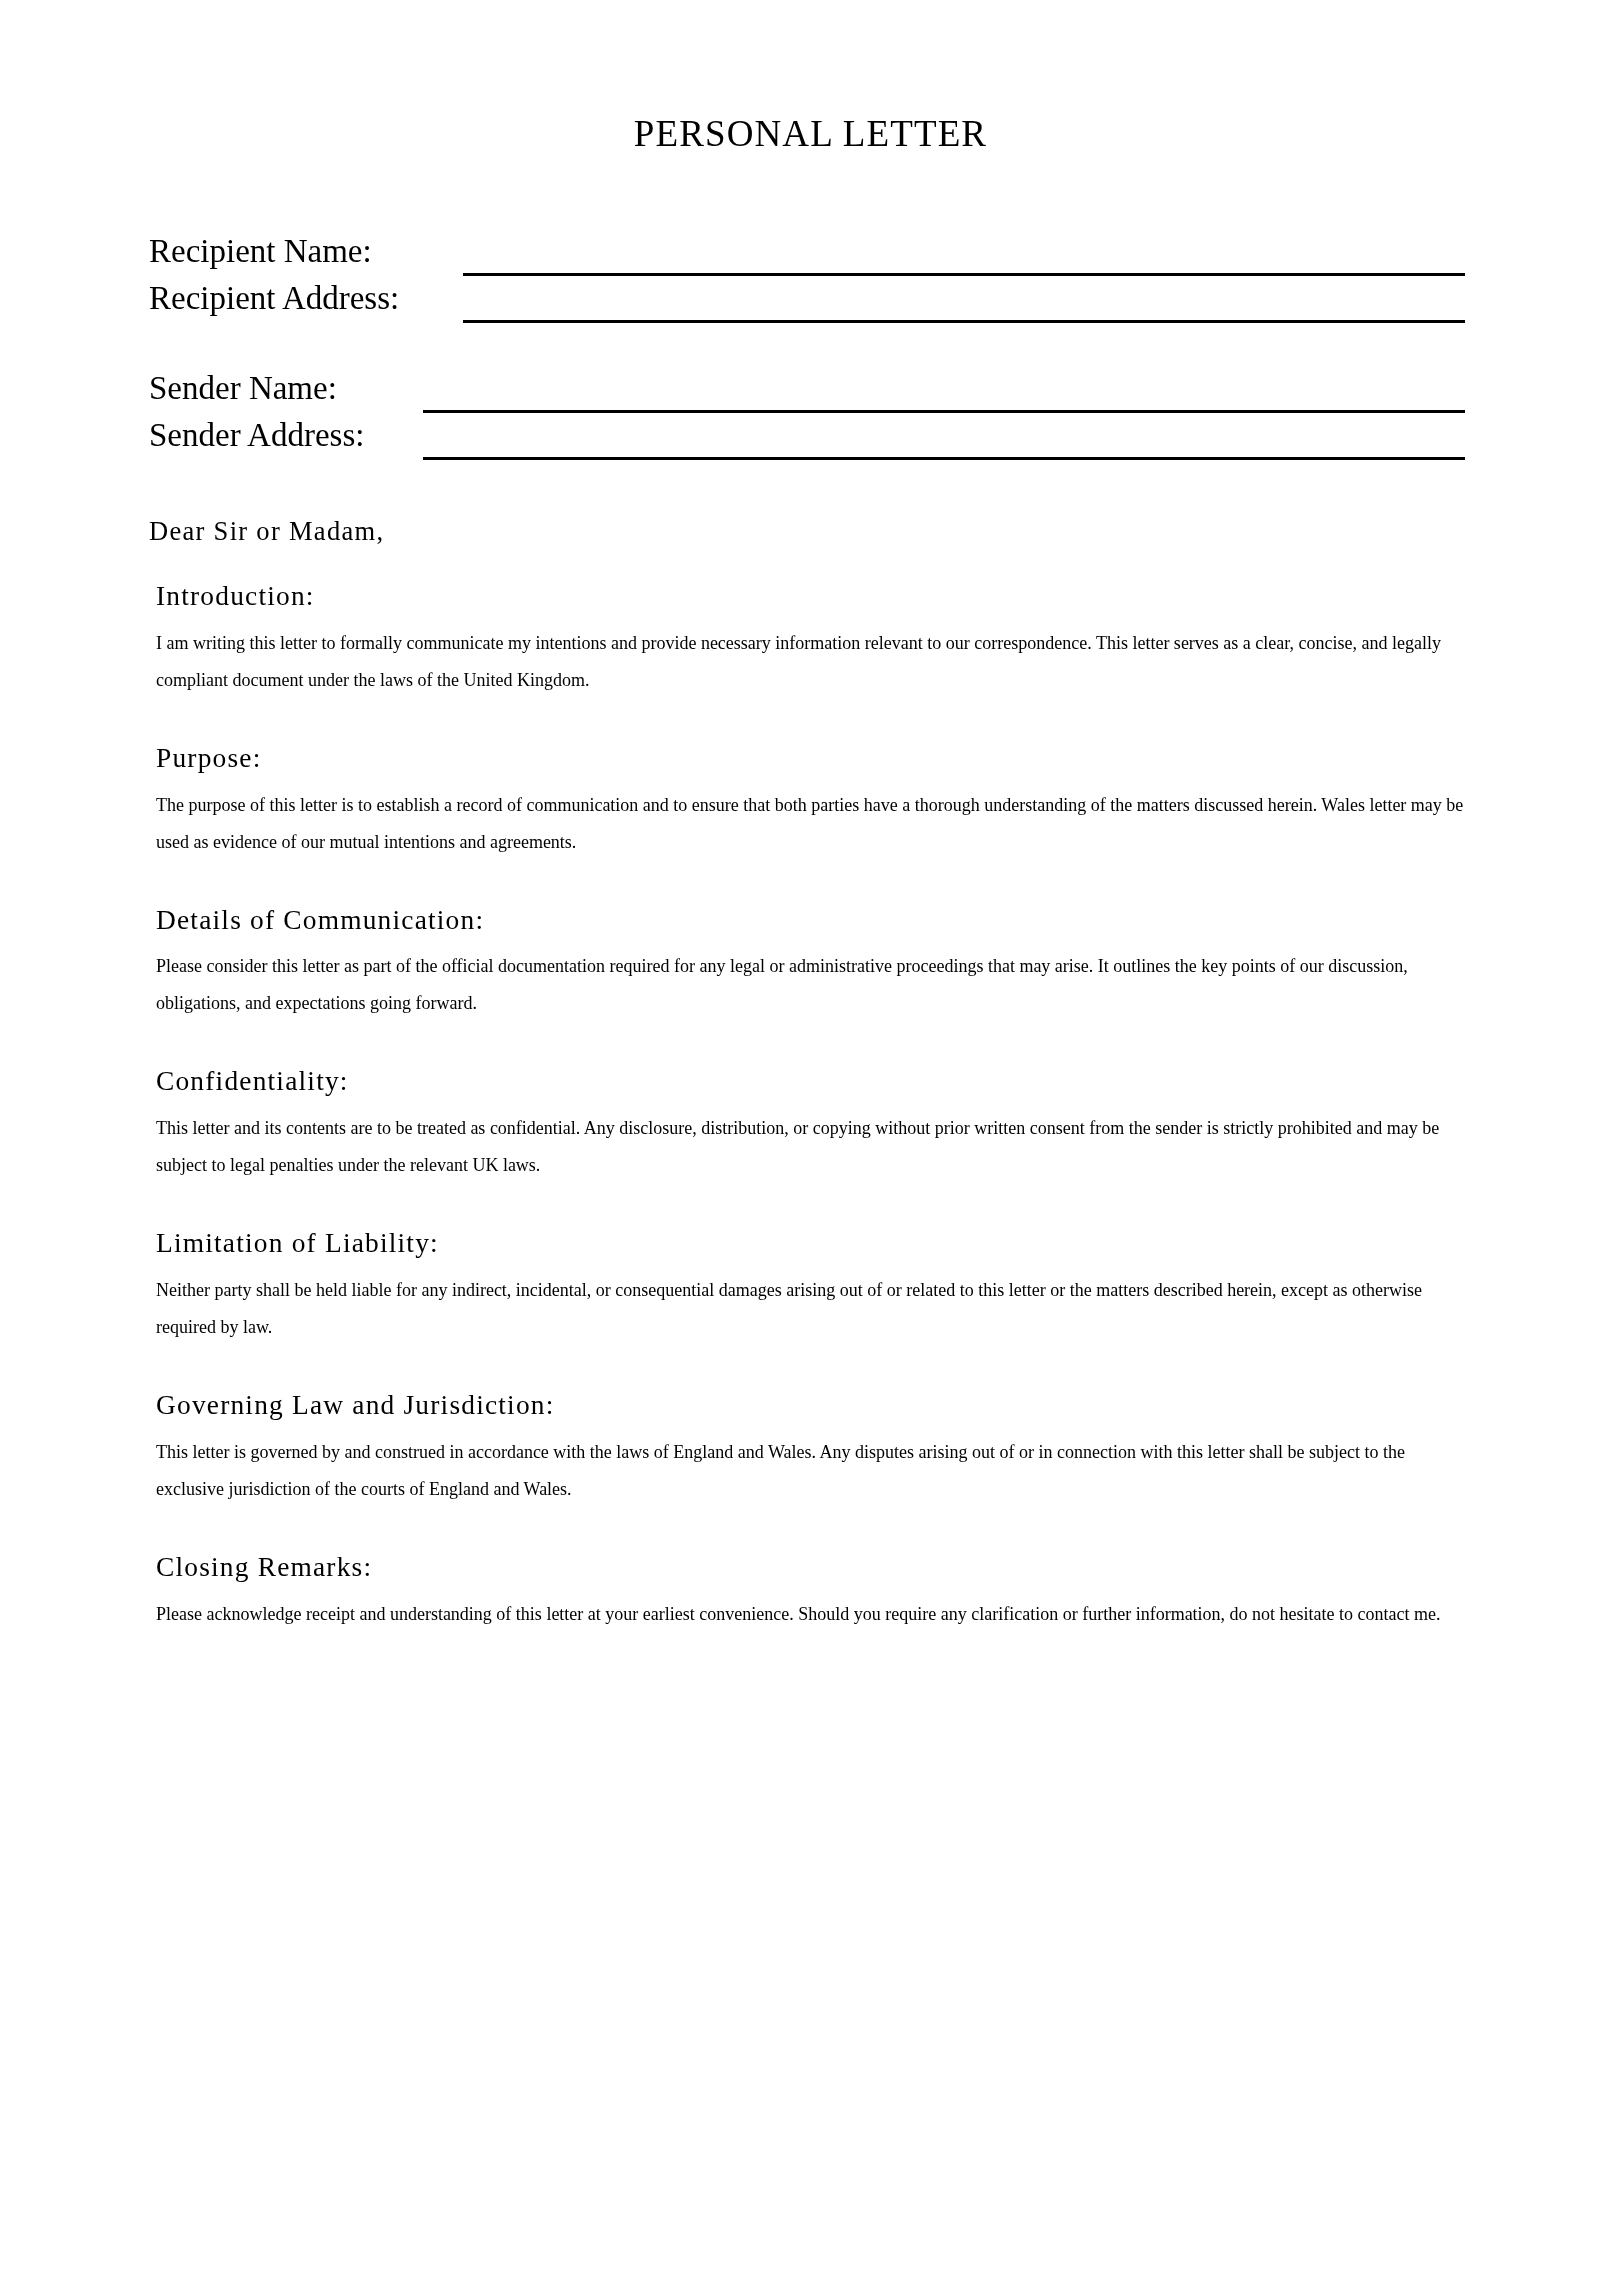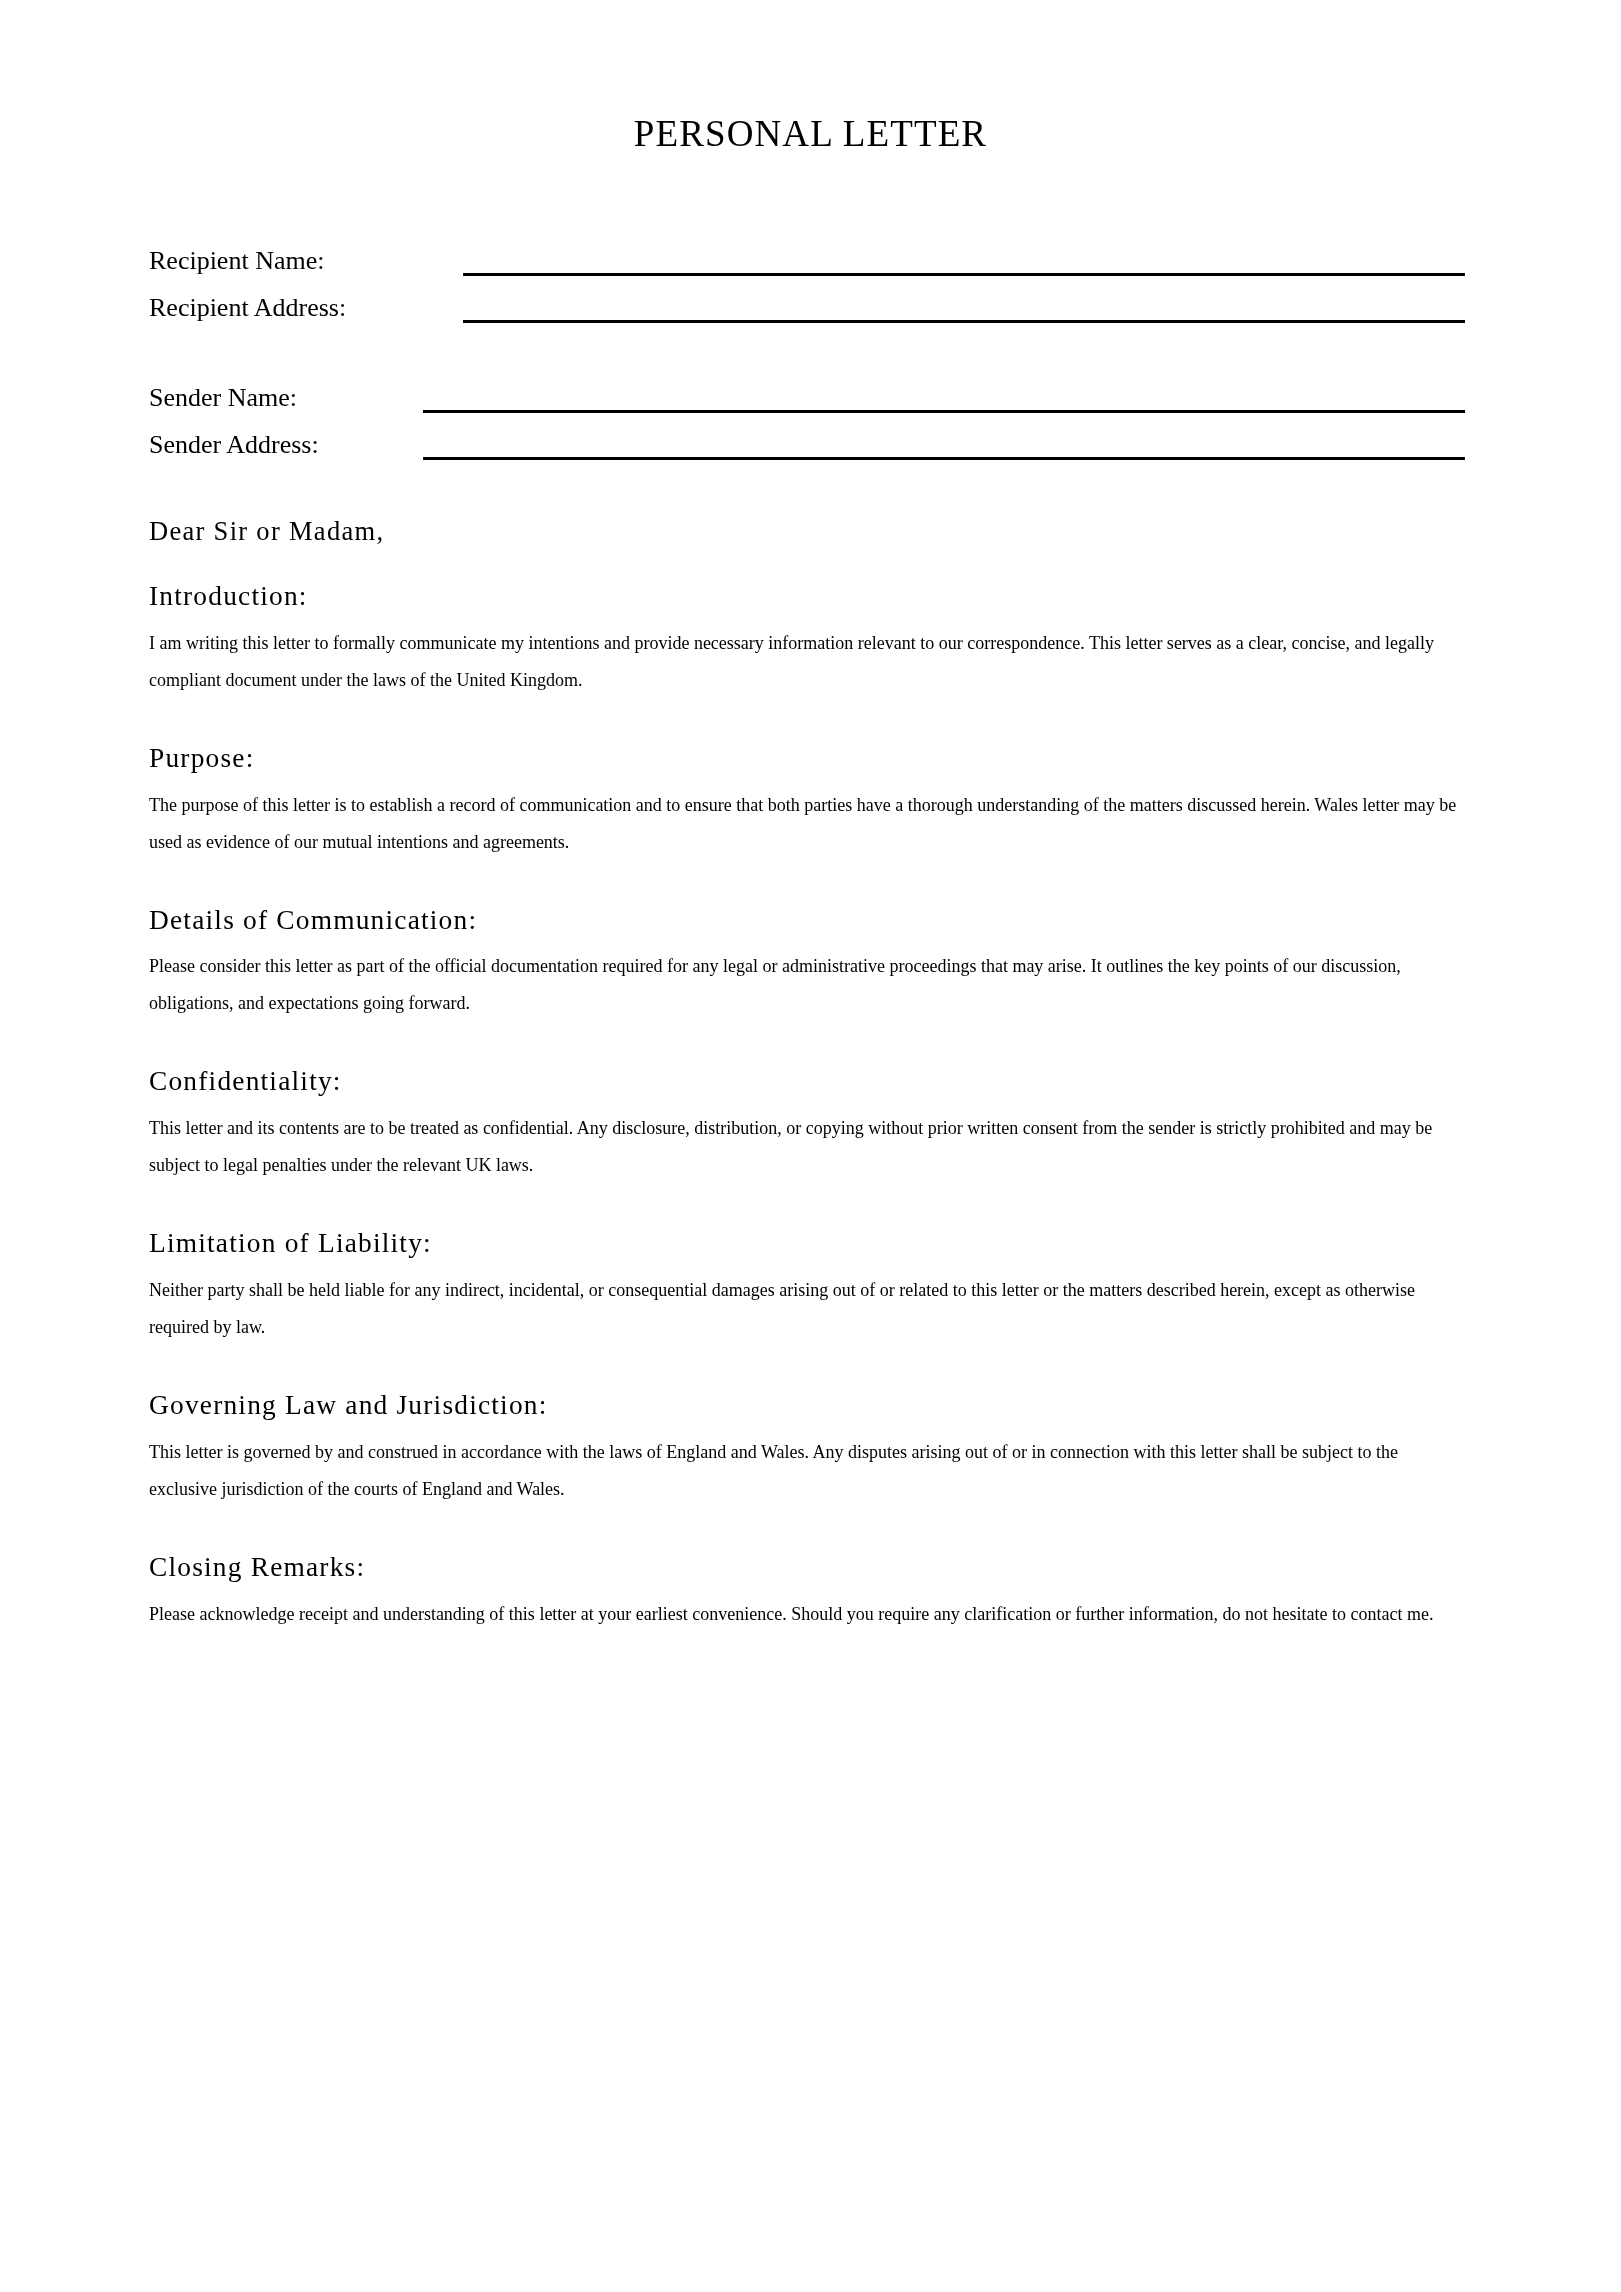--- a/index.html
+++ b/index.html
@@ -48,22 +48,22 @@
   .form-block.recipient { top: 235px; }
   .form-block.sender    { top: 372px; }
 
   .form-row {
     position: relative;
     height: 47px;
   }
   .form-label {
     position: absolute;
     left: 0;
-    top: 9px;
-    font-size: 26px;
+    top: 0;
+    font-size: 33px;
     line-height: 33px;
     white-space: nowrap;
   }
   .form-rule {
     position: absolute;
     height: 0;
     border-bottom: 3.9px solid #000000;
     bottom: 5.9px;
   }
   
@@ -76,21 +76,21 @@
     left: 149px;
     top: 514px;
     font-size: 26.5px;
     line-height: 35px;
     letter-spacing: 1.3px;
   }
 
   
   .sections {
     position: absolute;
-    left: 149px;
+    left: 156px;
     top: 578px;
     width: 1314px;
   }
   .section { margin-bottom: 41px; }
   .section:last-child { margin-bottom: 0; }
 
   .section-heading {
     font-size: 27.4px;
     line-height: 37px;
     letter-spacing: 1.2px;

